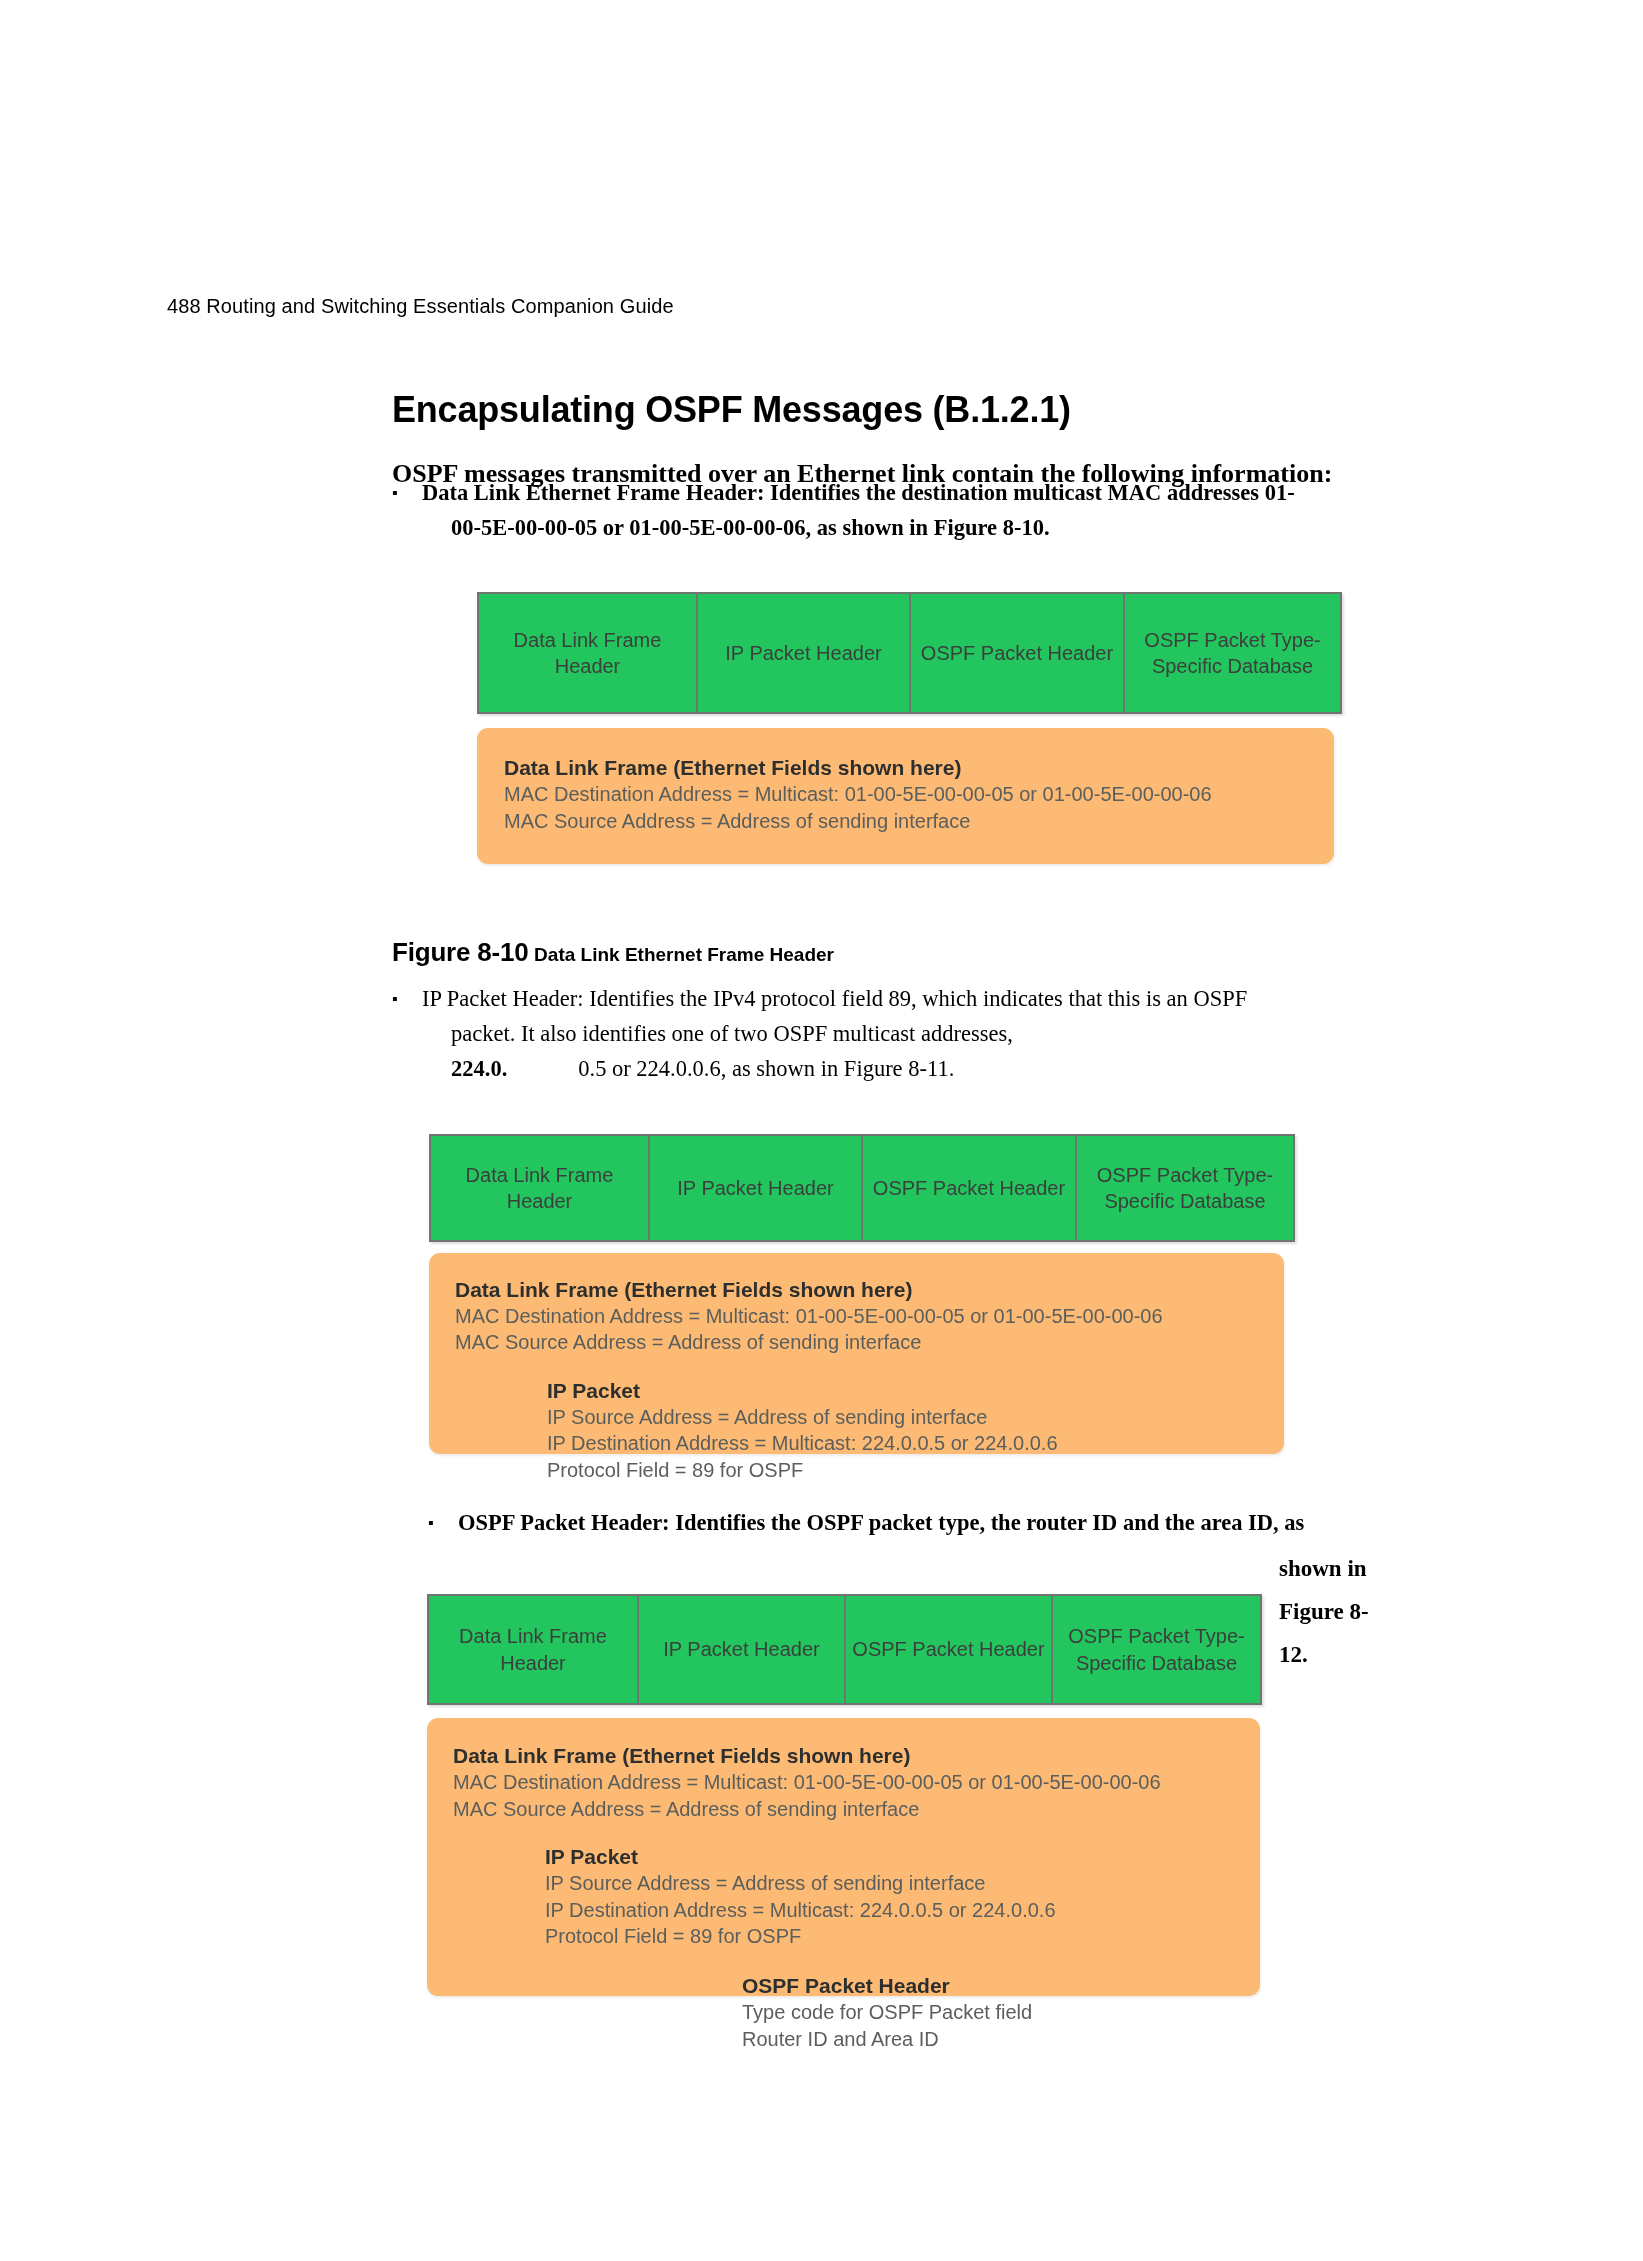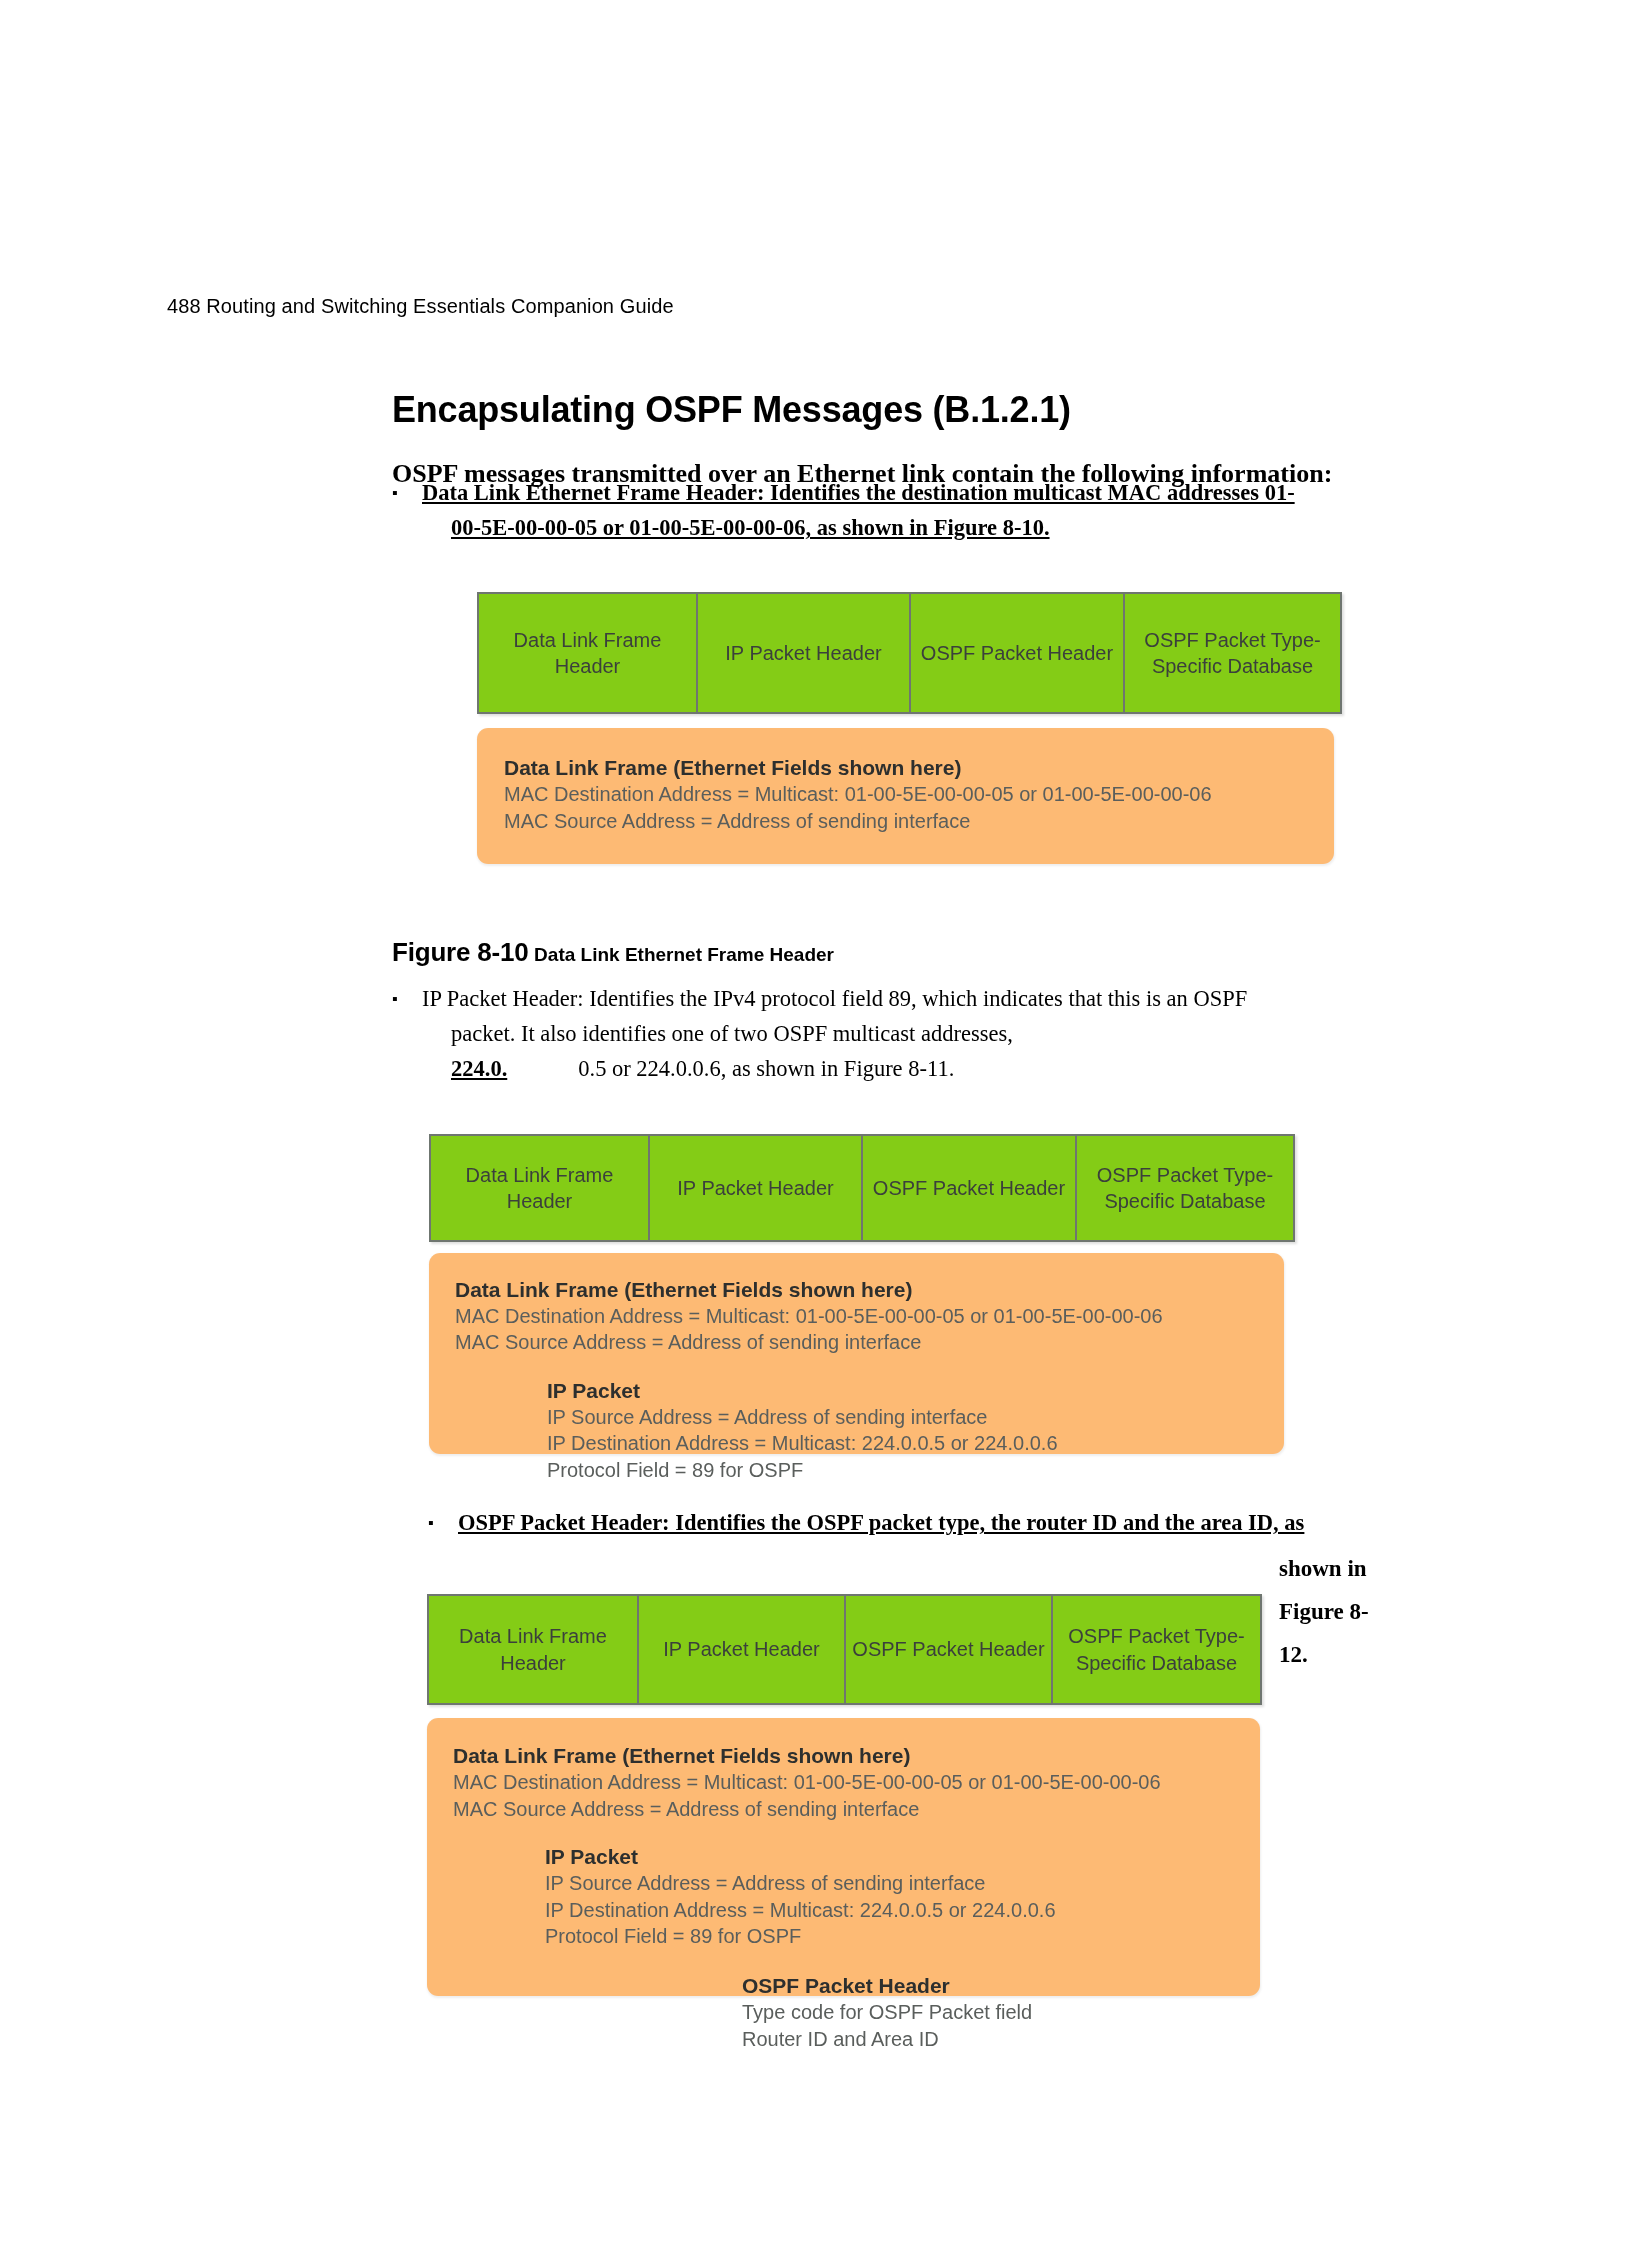--- a/index.html
+++ b/index.html
@@ -73,21 +73,21 @@
     line-height: 35px;
   }
   .bullet .btext {
     display: block;
     margin-left: 30px;
   }
   .bullet .indent-line {
     display: block;
     margin-left: 59px;
   }
-  .b-bold { font-weight: 700; text-decoration: underline; }
+  .b-bold { font-weight: 700; }
   .b-reg  { font-weight: 400; }
 
   .bullet1 {
     left: 392px;
     top: 475px;
     width: 983px;
   }
   .bullet2 {
     left: 392px;
     top: 981px;
@@ -132,21 +132,21 @@
     font-weight: 700;
     margin-left: 5.6px;
   }
 
   
   .figure { position: absolute; }
 
   .frame-row {
     display: flex;
     border: 2.4px solid #6f7670;
-    background: #84cc16;
+    background: #22c55e;
     box-sizing: border-box;
     box-shadow: 1.6px 1.6px 2.4px rgba(0,0,0,0.13);
   }
   .frame-cell {
     border-right: 2.4px solid #6f7670;
     box-sizing: border-box;
     display: flex;
     align-items: center;
     justify-content: center;
     text-align: center;

